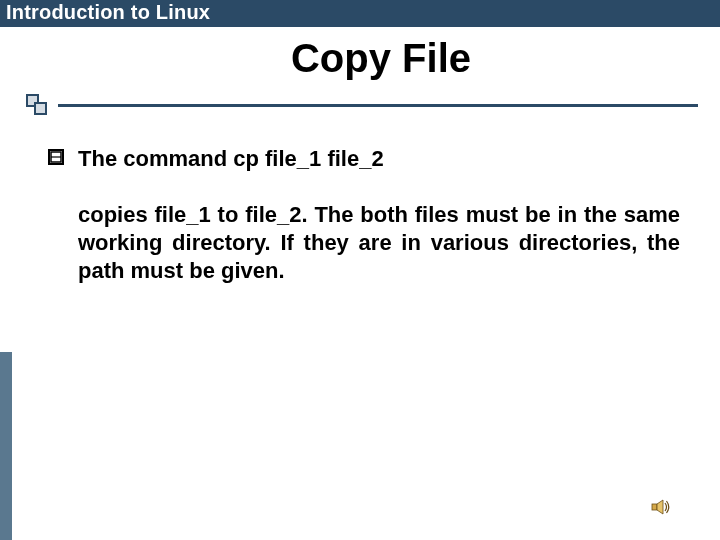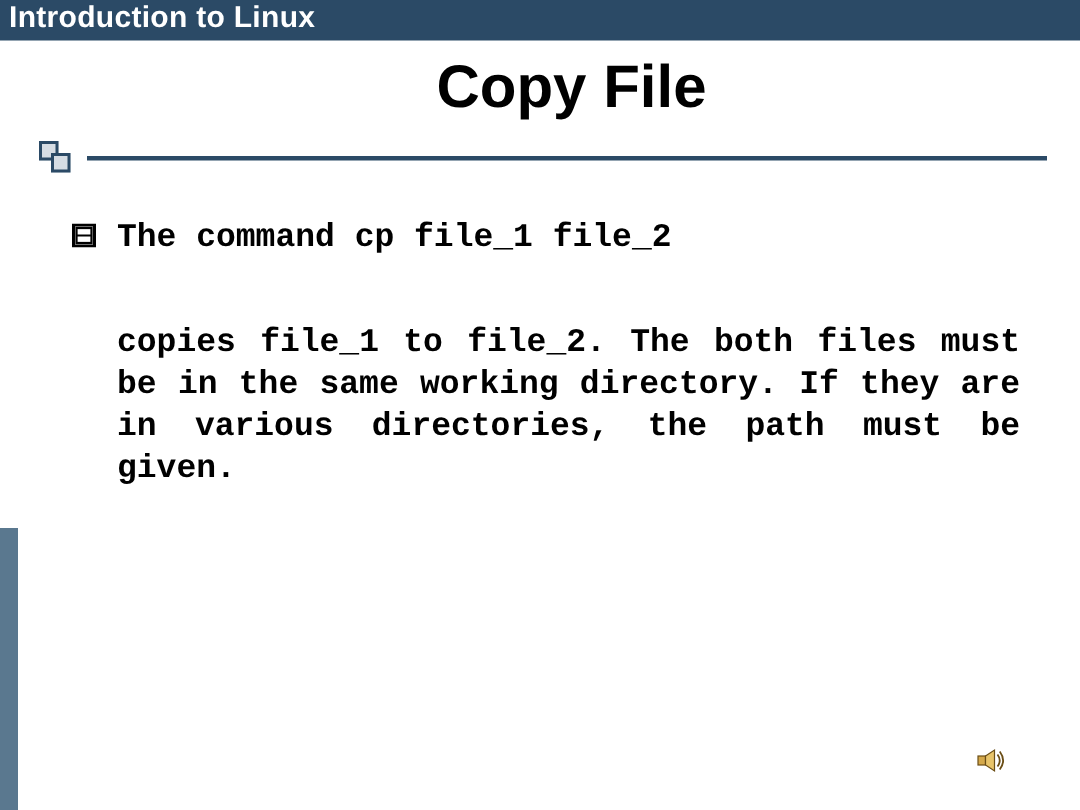--- a/index.html
+++ b/index.html
@@ -69,39 +69,38 @@
     background: #d6dde4;
     box-sizing: border-box;
   }
   .sq1 { top: 0px;  left: -32px; }
   .sq2 { top: 8px;  left: -24px; }
   .content {
     position: absolute;
     top: 145px;
     left: 48px;
     right: 40px;
-    font-family: Liberation Mono, monospace;
   }
   .bullet-row {
     display: flex;
     align-items: flex-start;
     gap: 14px;
   }
   .bullet-icon {
     flex: 0 0 auto;
     margin-top: 4px;
   }
   .bullet-text {
     font-size: 22px;
     font-weight: bold;
     color: #000000;
     line-height: 1.25;
   }
   .body-text {
-    margin-top: 42px;
+    margin-top: 28px;
     margin-left: 30px;
     font-size: 22px;
     font-weight: bold;
     color: #000000;
     line-height: 1.28;
     text-align: justify;
   }
   .leftbar {
     position: absolute;
     left: 0;

